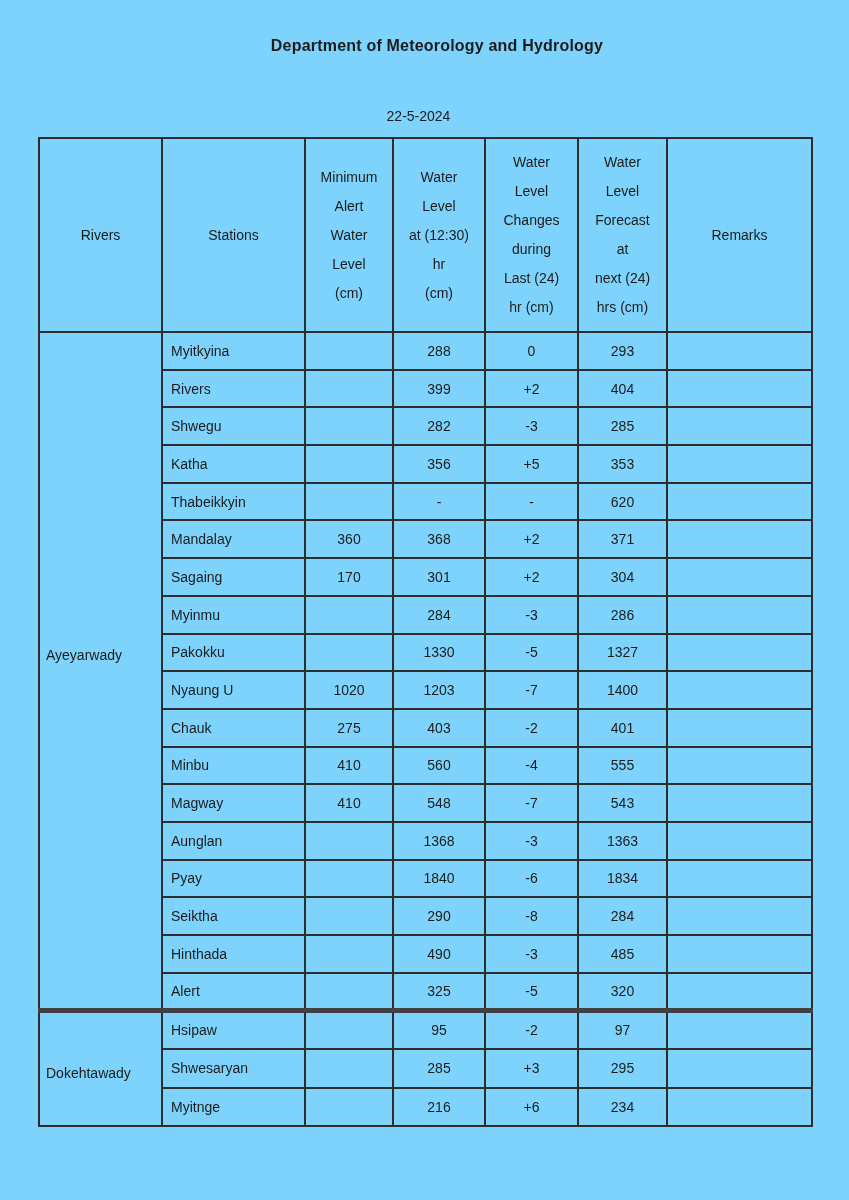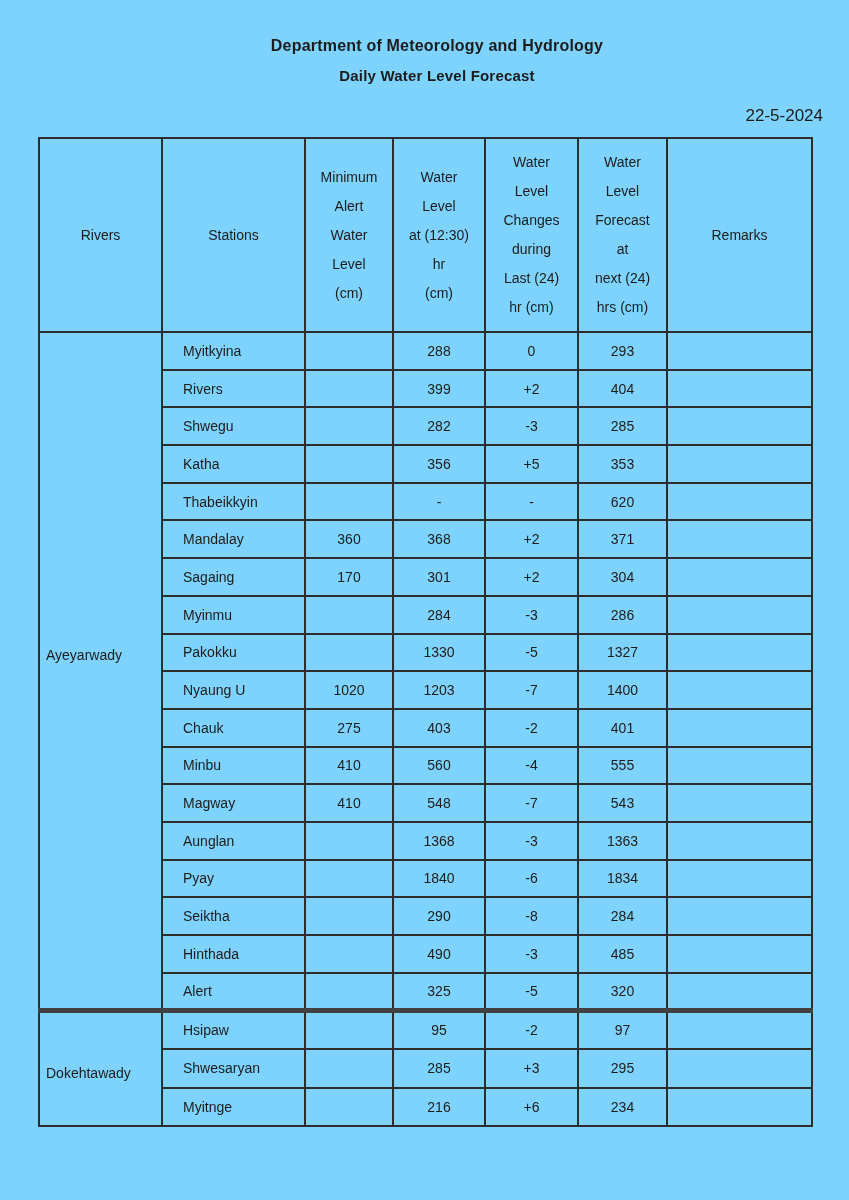--- a/index.html
+++ b/index.html
@@ -31,25 +31,25 @@
   }
   .doc-subtitle {
     margin-top: 10px;
     font-size: 15px;
     font-weight: bold;
     line-height: 20px;
     letter-spacing: 0.2px;
   }
   .doc-date {
     position: absolute;
-    left: 50px;
+    left: 32px;
     top: 106px;
     width: 773px;
-    text-align: right;
-    font-size: 17px;
+    text-align: center;
+    font-size: 14px;
     line-height: 20px;
   }
   table.wl-table {
     position: absolute;
     left: 38px;
     top: 137px;
     width: 773px;
     border-collapse: collapse;
     table-layout: fixed;
     border: 2px solid #2d2d2d;
@@ -68,42 +68,41 @@
     line-height: 29px;
     height: 194px;
     padding: 0 10px;
   }
   td.cell-num, td.cell-remarks {
     text-align: center;
     padding: 0 2px;
   }
   td.cell-station {
     text-align: left;
-    padding: 0 4px 0 20px;
+    padding: 0 4px 0 8px;
   }
   td.cell-river {
     text-align: left;
     padding: 8px 2px 0 6px;
     vertical-align: middle;
     margin-top: 8px;
   }
   .river-label { display: inline-block; position: relative; }
   .river-label.lift { top: -19px; }
   tr.row-a td { height: 37.7px; }
   tr.row-b td { height: 38.6px; }
   tr.section-start td { border-top: 5px solid #404040; }
 </style>
 </head>
 <body>
 
 <div class="page">
 
   <div class="doc-header">
     <div class="doc-title">Department of Meteorology and Hydrology</div>
-    <div class="doc-subtitle">Daily Water Level Forecast</div>
   </div>
 
   <div class="doc-date">22-5-2024</div>
 
   <table class="wl-table">
     <colgroup>
       <col style="width:123px">
       <col style="width:143px">
       <col style="width:88px">
       <col style="width:92px">

